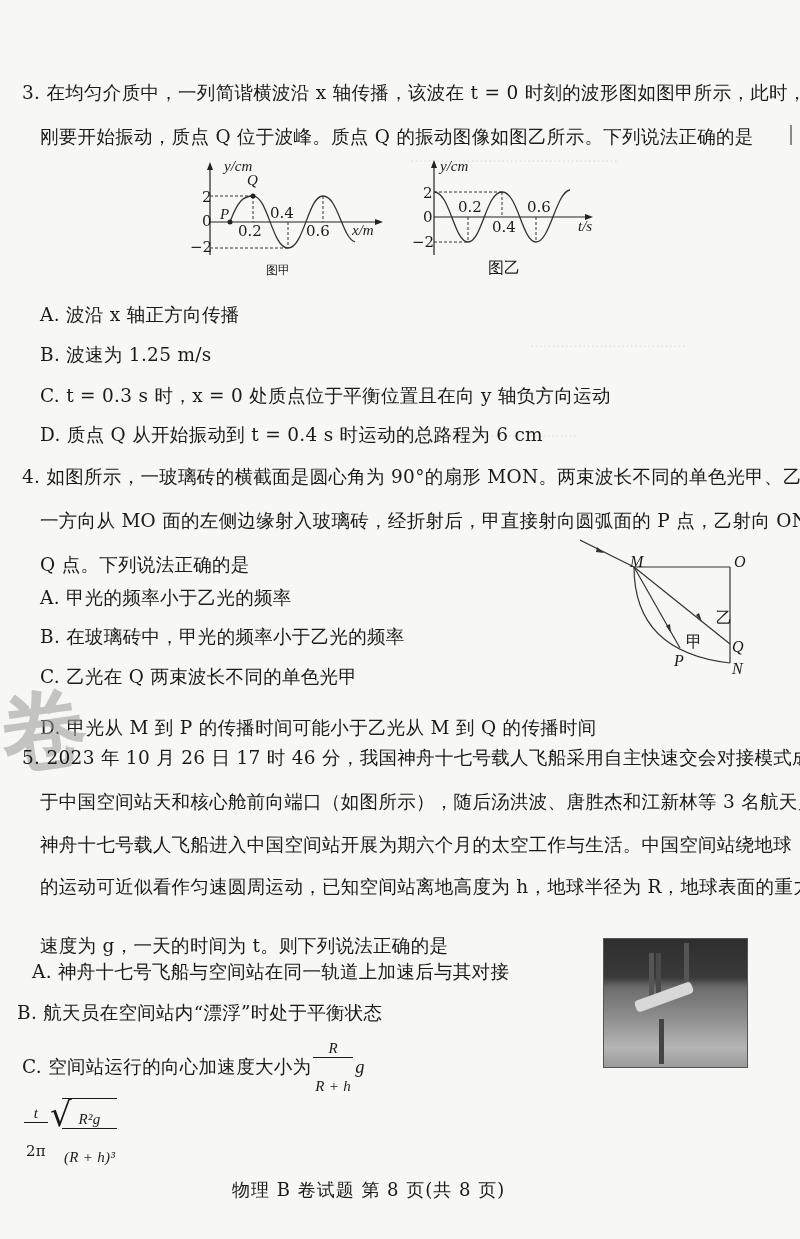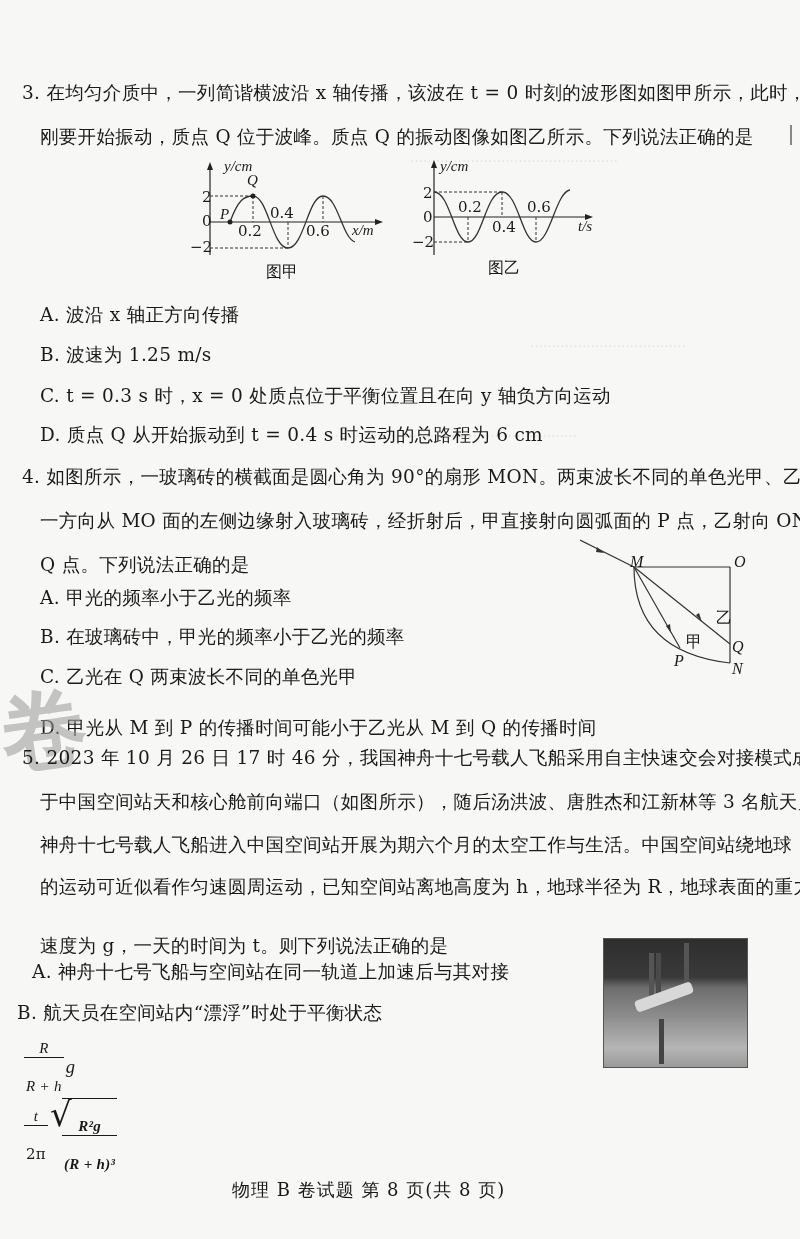--- a/index.html
+++ b/index.html
@@ -19,21 +19,21 @@
   }
   .it { font-style:italic; font-family:"Liberation Serif",serif; }
   .q { left:22px; }
   .cont { left:40px;text-align:right; }
   .opt { left:40px; }
   .frac { display:inline-block; vertical-align:middle; text-align:center; font-size:15px; line-height:17px; margin:0 2px; }
   .frac .num { display:block; border-bottom:1px solid #1a1a1a; padding:0 2px; }
   .frac .den { display:block; padding:0 2px;margin-top:20px; }
   .sqrt { display:inline-block; vertical-align:middle; position:relative; padding-left:12px; }
   .sqrt .radical { position:absolute; left:0; top:-4px; font-size:34px; line-height:40px; font-family:"DejaVu Serif",serif; }
-  .sqrt .under { display:inline-block; border-top:1px solid #1a1a1a; padding-top:19px;font-weight:bold; }
+  .sqrt .under { display:inline-block; border-top:1px solid #1a1a1a; padding-top:12px; }
   .footer { position:absolute; top:1178px; left:232px; font-size:18px; letter-spacing:1px; }
   .watermark {
     position:absolute; left:0; top:668px; width:150px; height:110px;
     color:#9a9a98; opacity:.55; font-size:86px; font-weight:bold;
     font-family:"DejaVu Sans",sans-serif; transform:rotate(-8deg);
   }
   .photo {
     position:absolute; left:603px; top:938px; width:143px; height:128px;
     background:linear-gradient(180deg,#2e2e2e 0%,#3a3a3a 30%,#6d6d6d 38%,#8c8c8c 60%,#b5b5b5 85%,#9a9a9a 100%);
     border:1px solid #555;
@@ -68,21 +68,21 @@
 <div style="position:absolute;left:224px;top:158px;font-size:15px;" class="it">y/cm</div>
 <div style="position:absolute;left:247px;top:172px;font-size:15px;" class="it">Q</div>
 <div style="position:absolute;left:202px;top:188px;font-size:15px;">2</div>
 <div style="position:absolute;left:202px;top:212px;font-size:15px;">0</div>
 <div style="position:absolute;left:190px;top:238px;font-size:15px;">−2</div>
 <div style="position:absolute;left:220px;top:206px;font-size:15px;" class="it">P</div>
 <div style="position:absolute;left:238px;top:222px;font-size:15px;">0.2</div>
 <div style="position:absolute;left:270px;top:204px;font-size:15px;">0.4</div>
 <div style="position:absolute;left:306px;top:222px;font-size:15px;">0.6</div>
 <div style="position:absolute;left:352px;top:222px;font-size:15px;" class="it">x/m</div>
-<div style="position:absolute;left:266px;top:262px;font-size:16px;">图甲</div>
+<div style="position:absolute;left:266px;top:262px;font-size:12px;">图甲</div>
 
 <svg style="position:absolute;left:410px;top:160px;" width="190" height="130" viewBox="0 0 190 130">
   <line x1="24" y1="95" x2="24" y2="3" stroke="#222" stroke-width="1.2"></line>
   <polygon points="24,0 21,8 27,8" fill="#222"></polygon>
   <line x1="24" y1="57" x2="180" y2="57" stroke="#222" stroke-width="1.2"></line>
   <polygon points="183,57 175,54 175,60" fill="#222"></polygon>
   <path d="M 24 32 C 40 32, 44 82, 58 82 C 72 82, 76 32, 92 32 C 108 32, 112 82, 126 82 C 140 82, 146 32, 160 30" fill="none" stroke="#333" stroke-width="1.3"></path>
   <line x1="24" y1="32" x2="92" y2="32" stroke="#333" stroke-dasharray="3,2"></line>
   <line x1="24" y1="82" x2="58" y2="82" stroke="#333" stroke-dasharray="3,2"></line>
   <line x1="58" y1="57" x2="58" y2="82" stroke="#333" stroke-dasharray="3,2"></line>
@@ -144,19 +144,19 @@
   <div style="position:absolute;left:45px;top:14px;width:5px;height:50px;background:#555;"></div>
   <div style="position:absolute;left:52px;top:14px;width:5px;height:50px;background:#4a4a4a;"></div>
   <div style="position:absolute;left:80px;top:4px;width:5px;height:40px;background:#555;"></div>
   <div style="position:absolute;left:55px;top:80px;width:5px;height:45px;background:#444;"></div>
   <div style="position:absolute;left:30px;top:52px;width:60px;height:12px;background:#d8d8d8;transform:rotate(-20deg);border-radius:4px;"></div>
 </div>
 
 <div class="line opt" style="top:959px;left:32px;">A. 神舟十七号飞船与空间站在同一轨道上加速后与其对接</div>
 <div class="line opt" style="top:1000px;left:17px;">B. 航天员在空间站内“漂浮”时处于平衡状态</div>
 <div class="line opt" style="top:1040px;left:22px;">
-  <span class="frac"><span class="num it">R</span><span class="den it">R + h</span></span><span class="it">g</span>
+  <span>C. 空间站运行的向心加速度大小为</span><span class="frac"><span class="num it">R</span><span class="den it">R + h</span></span><span class="it">g</span>
 </div>
 <div class="line opt" style="top:1098px;left:22px;">
   <span class="frac"><span class="num it">t</span><span class="den">2π</span></span><span class="sqrt"><span class="radical">√</span><span class="under"><span class="frac" style="margin:0"><span class="num it">R²g</span><span class="den it">(R + h)³</span></span></span></span>
 </div>
 
 <div class="footer">物理 B 卷试题   第 8 页(共 8 页)</div>
 
 </body></html>

